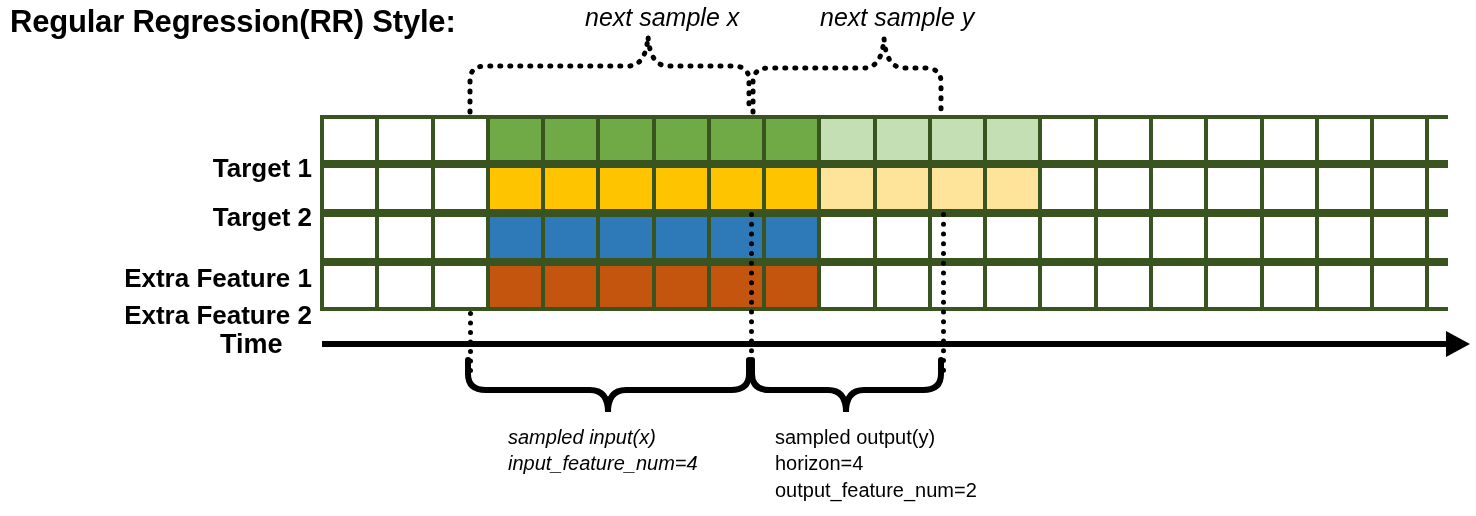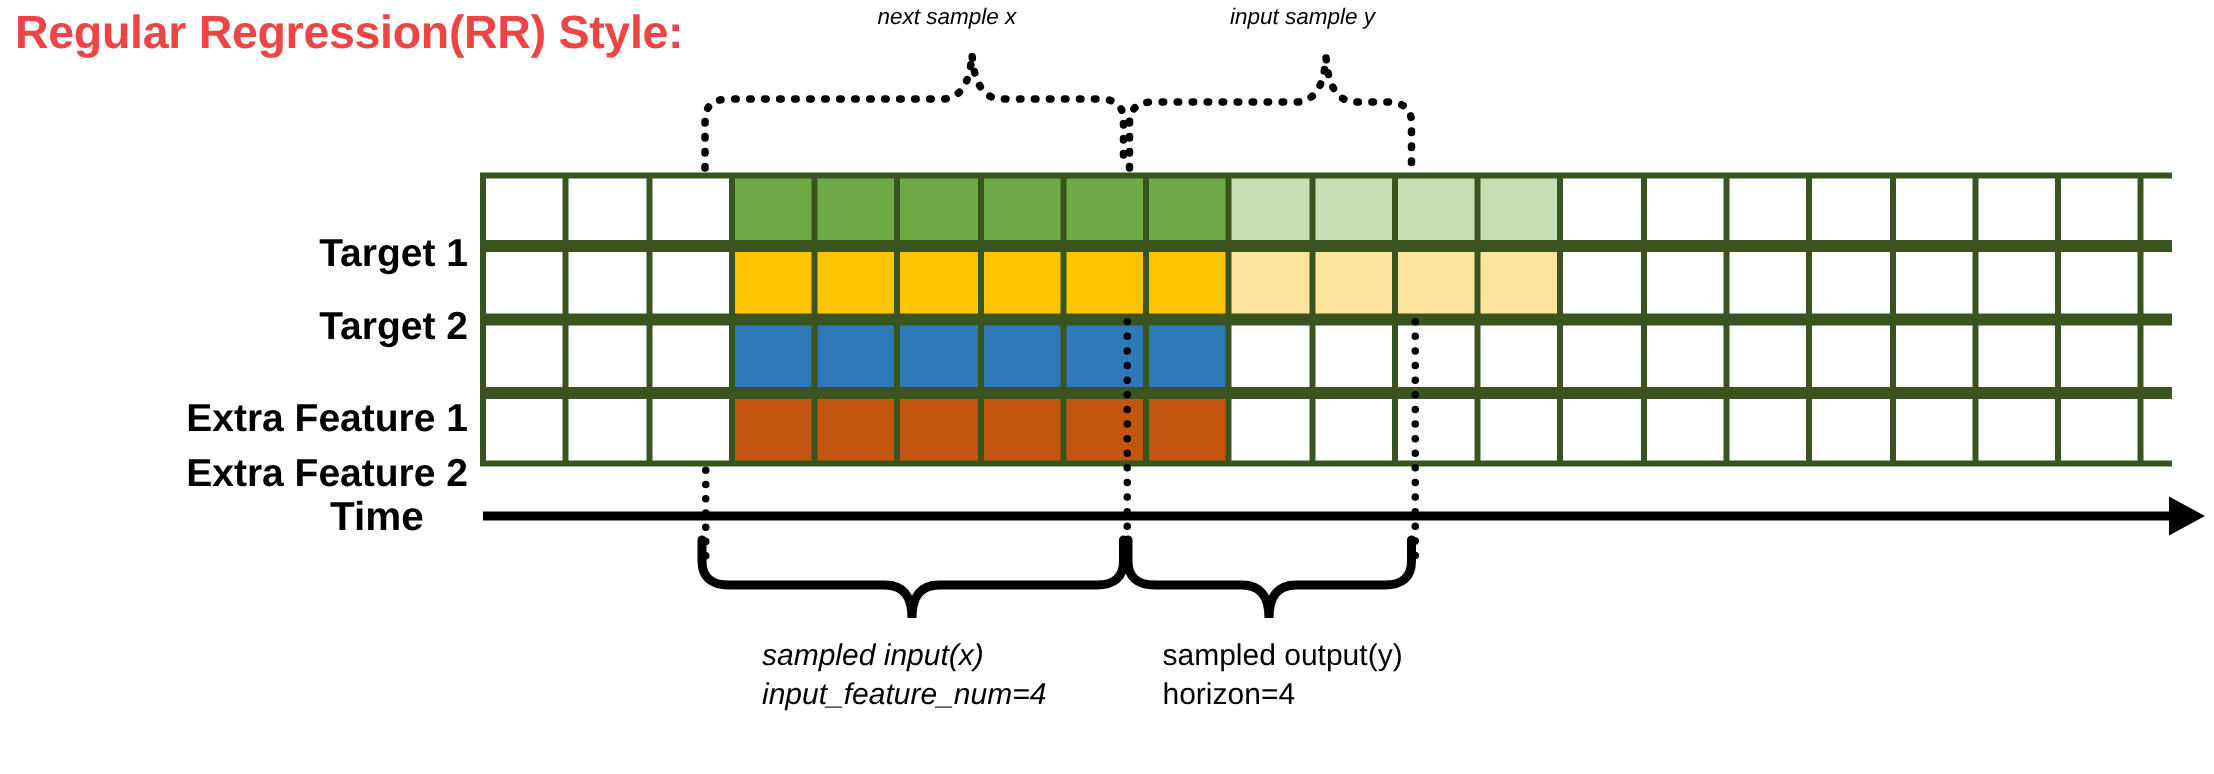--- a/index.html
+++ b/index.html
@@ -7,21 +7,21 @@
     width:1476px;height:516px;
     background:#ffffff;
     font-family:"Liberation Sans", sans-serif;
     overflow:hidden;
     position:relative;
   }
   #stage{position:absolute;left:0;top:0;width:1476px;height:516px;}
 
   .title{
     position:absolute;left:10px;top:4px;
-    font-size:31px;font-weight:bold;color:#ef4444;
+    font-size:31px;font-weight:bold;color:#000000;
     letter-spacing:-0.2px;white-space:nowrap;
   }
 
   .row-label{
     position:absolute;right:0;
     text-align:right;
     font-size:26px;font-weight:bold;color:#000;
     white-space:nowrap;
     line-height:1;
     margin-top:28px;
@@ -81,21 +81,21 @@
   
   .vguide{
     position:absolute;
     width:0;
     border-left:5px dotted #000;
   }
 
   
   .it-cap{
     position:absolute;
-    font-size:15px;font-style:italic;color:#000;
+    font-size:25px;font-style:italic;color:#000;
     white-space:nowrap;
   }
 
   
   .cap-block{
     position:absolute;
     font-size:20px;color:#000;
     line-height:1.32;
     white-space:nowrap;
   }
@@ -217,29 +217,30 @@
 
   <div class="time-label">Time</div>
   <div class="time-axis"></div>
   <div class="time-arrow"></div>
 
   <div class="vguide" style="left:468px;top:311px;height:62px;"></div>
   <div class="vguide" style="left:749px;top:212px;height:161px;"></div>
   <div class="vguide" style="left:941px;top:212px;height:161px;"></div>
 
   <div class="it-cap" style="left:585px;top:3px;">next sample x</div>
-  <div class="it-cap" style="left:820px;top:3px;">input sample y</div>
+  <div class="it-cap" style="left:820px;top:3px;">next sample y</div>
 
   <div class="cap-block" style="left:508px;top:424px;font-style:italic;">
     <div>sampled input(x)</div>
     <div>input_feature_num=4</div>
   </div>
   <div class="cap-block" style="left:775px;top:424px;">
     <div>sampled output(y)</div>
     <div>horizon=4</div>
+    <div>output_feature_num=2</div>
   </div>
 
   <svg class="overlay" viewBox="0 0 1476 516">
 
     <path d="M 470 112 L 470 80 Q 470 66 486 66 L 628 66 Q 646 66 648 36 Q 650 66 668 66 L 733 66 Q 749 66 749 80 L 749 112" fill="none" stroke="#000" stroke-width="5" stroke-linecap="round" stroke-dasharray="1 9"></path>
 
     <path d="M 753 112 L 753 82 Q 753 68 769 68 L 864 68 Q 882 68 884 38 Q 886 68 904 68 L 925 68 Q 941 68 941 82 L 941 112" fill="none" stroke="#000" stroke-width="5" stroke-linecap="round" stroke-dasharray="1 9"></path>
 
     <path d="M 468 360 L 468 374 Q 468 390 486 390 L 590 390 Q 608 390 608 412 Q 608 390 626 390 L 731 390 Q 749 390 749 374 L 749 360" fill="none" stroke="#000" stroke-width="6" stroke-linecap="round"></path>
 

